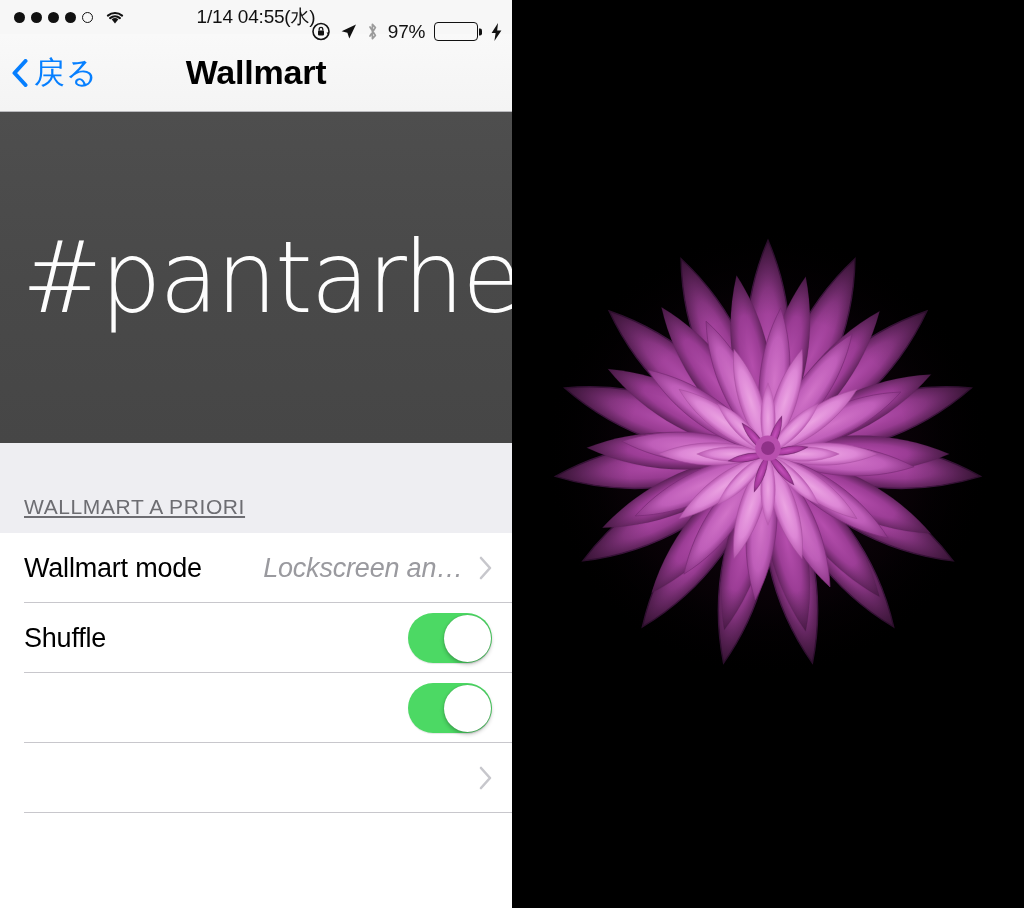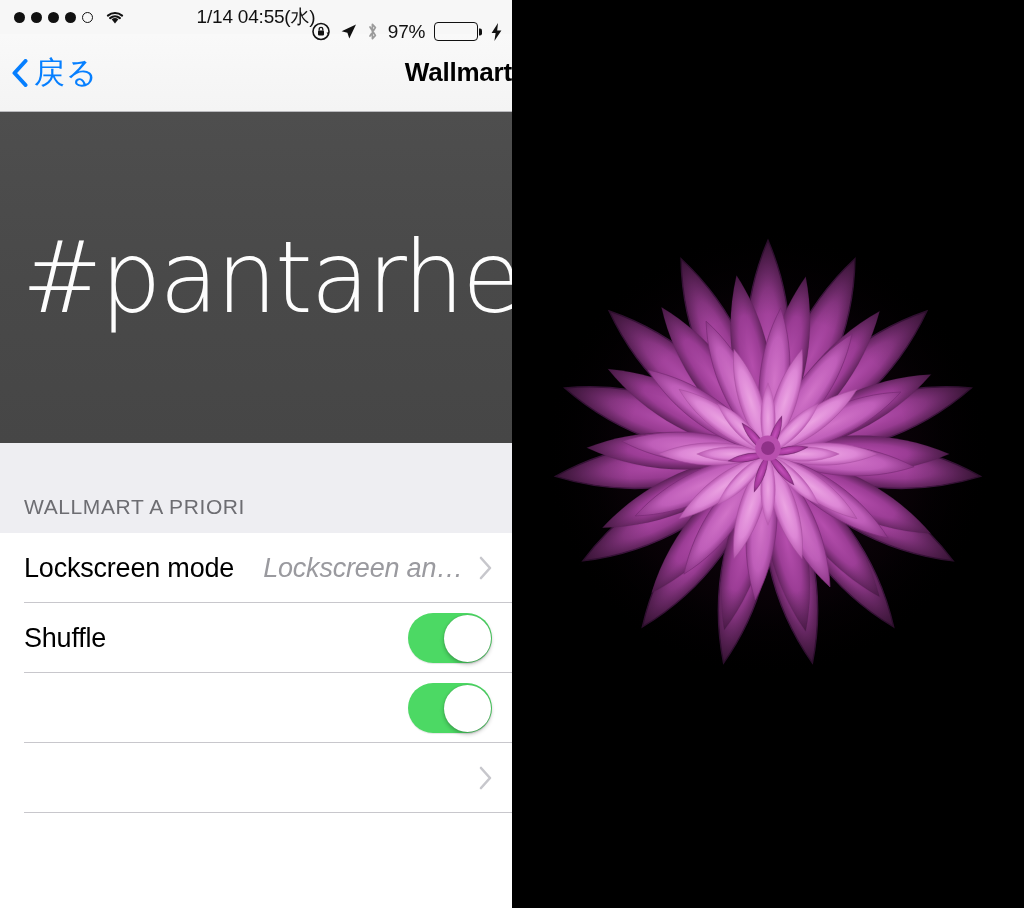--- a/index.html
+++ b/index.html
@@ -70,22 +70,22 @@
     position: relative;
   }
   .back-btn {
     display: flex; align-items: center; gap: 6px;
     padding-left: 12px; cursor: pointer;
     position: relative; z-index: 2;
   }
   .chev-back { width: 16px; height: 28px; }
   .back-label { font-size: 31px; color: #067fff; letter-spacing: 0.5px; }
   .nav-title {
-    position: absolute; left: 0; right: 0; text-align: right;
-    font-size: 26px; font-weight: bold; color: #000;
+    position: absolute; left: 0; right: 0; text-align: center;
+    font-size: 34px; font-weight: bold; color: #000;
     letter-spacing: -0.2px; pointer-events: none;
   }
 
   
   .banner {
     height: 331px;
     background: linear-gradient(to bottom, #4e4e4e 0%, #494949 50%, #464646 100%);
     display: flex; align-items: center;
     overflow: hidden;
   }
@@ -103,20 +103,21 @@
   
   .group-head {
     background: #eeeef2;
     height: 90px;
     display: flex; align-items: flex-end;
     padding: 0 0 14px 24px;
   }
   .group-head-text {
     font-size: 21px; color: #6d6d72;
     letter-spacing: 0.6px;
+    text-decoration: underline;
   }
   .table { background: #fff; }
   .row {
     height: 70px;
     display: flex; align-items: center;
     padding-left: 24px; padding-right: 20px;
     position: relative;
     background: #fff;
     cursor: pointer;
   }
@@ -250,21 +251,21 @@
     </div>
 
     <div class="group-head">
       <span class="group-head-text">WALLMART A PRIORI</span>
     </div>
 
     <div class="table">
 
 
       <div class="row">
-        <span class="row-label">Lockscreen mode</span>
+        <span class="row-label">Wallmart mode</span>
         <div class="row-right">
           <span class="row-value">Lockscreen an…</span>
           <span class="chev-right">
             <svg viewBox="0 0 13 24" width="13" height="24">
               <path d="M2 2 L11 12 L2 22" stroke="#c7c7cc" stroke-width="2.6" fill="none" stroke-linecap="round" stroke-linejoin="round"></path>
             </svg>
           </span>
         </div>
       </div>
 

